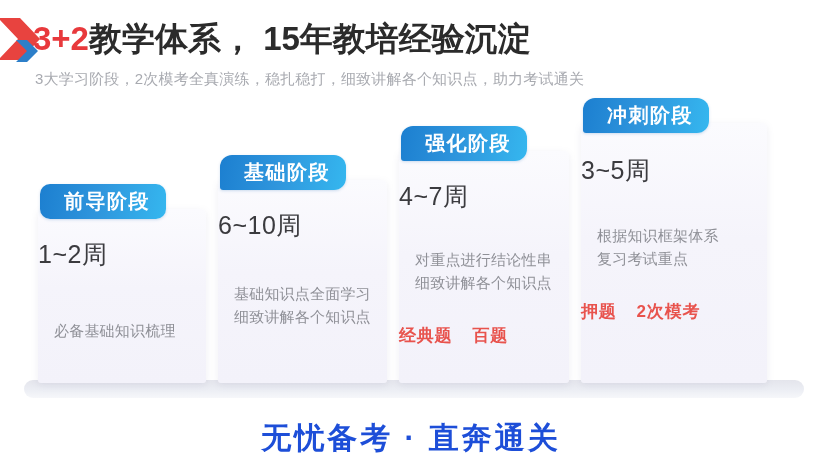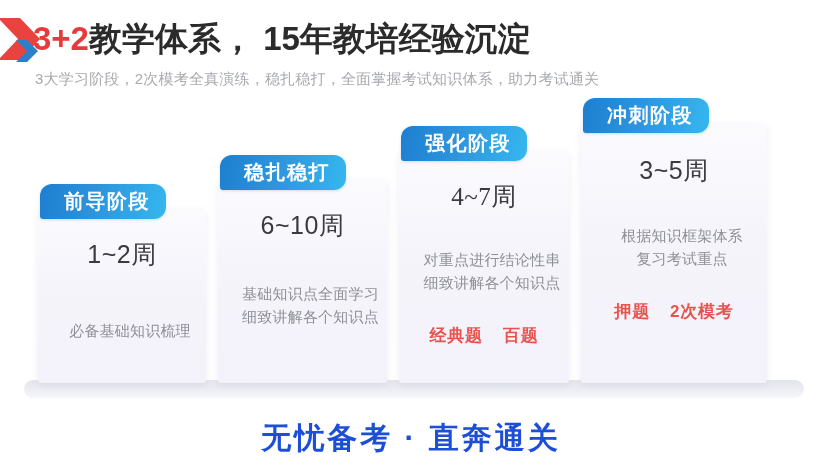--- a/index.html
+++ b/index.html
@@ -90,21 +90,21 @@
     background: linear-gradient(180deg, #fbfbfe 0%, #f5f4fb 45%, #f3f2fa 100%);
     border-radius: 5px 5px 3px 3px;
     box-shadow: 0 2px 7px rgba(120,125,160,0.13);
   }
   .card-inner {
     position: absolute;
     left: 0;
     right: 0;
     top: 0;
     bottom: 0;
-    text-align: center;
+    text-align: left;
   }
   .badge {
     position: absolute;
     color: #ffffff;
     font-size: 20px;
     font-weight: bold;
     letter-spacing: 1.5px;
     padding: 7px 16px 8px 24px;
     border-radius: 12px 12px 12px 3px;
     background: linear-gradient(100deg, #1c7fd0 0%, #2f96dd 48%, #35b7ef 100%);
@@ -178,51 +178,51 @@
         <g>
           <path d="M20 26 L31 26 L42 37 L31 48 L20 48 L31 37 Z" fill="#2d7fc9"></path>
         </g>
       </svg>
     </div>
 
     <div class="title-row">
       <span class="title-accent">3+2</span><span class="title-main">教学体系， 15年教培经验沉淀</span>
     </div>
 
-    <div class="subtitle">3大学习阶段，2次模考全真演练，稳扎稳打，全面掌握考试知识体系，助力考试通关</div>
+    <div class="subtitle">3大学习阶段，2次模考全真演练，稳扎稳打，细致讲解各个知识点，助力考试通关</div>
   </div>
 
   <div class="stage-area">
 
     <div class="base-plate"></div>
 
     <div class="card" style="left:38px; top:101px; width:168px; height:174px;">
       <div class="card-inner">
         <div class="duration" style="top:29px;">1~2周</div>
         <div class="desc" style="top:110px;">
           <span class="line">必备基础知识梳理</span>
         </div>
       </div>
     </div>
-    <div class="badge" style="left:40px; top:76px;">前导阶段</div>
+    <div class="badge" style="left:40px; top:76px;border-radius:10px;">前导阶段</div>
 
     <div class="card" style="left:218px; top:72px; width:169px; height:203px;">
       <div class="card-inner">
         <div class="duration" style="top:29px;">6~10周</div>
         <div class="desc" style="top:102px;">
           <span class="line">基础知识点全面学习</span>
           <span class="line">细致讲解各个知识点</span>
         </div>
       </div>
     </div>
-    <div class="badge" style="left:220px; top:47px;">稳扎稳打</div>
+    <div class="badge" style="left:220px; top:47px;">基础阶段</div>
 
     <div class="card" style="left:399px; top:43px; width:170px; height:232px;">
       <div class="card-inner">
-        <div class="duration" style="top:29px;font-family:Liberation Serif, serif;">4~7周</div>
+        <div class="duration" style="top:29px;">4~7周</div>
         <div class="desc" style="top:97px;">
           <span class="line">对重点进行结论性串</span>
           <span class="line">细致讲解各个知识点</span>
         </div>
         <div class="tags" style="top:149px;margin-top:24px;">
           <span class="tag">经典题</span><span class="tag">百题</span>
         </div>
       </div>
     </div>
     <div class="badge" style="left:401px; top:18px;">强化阶段</div>

